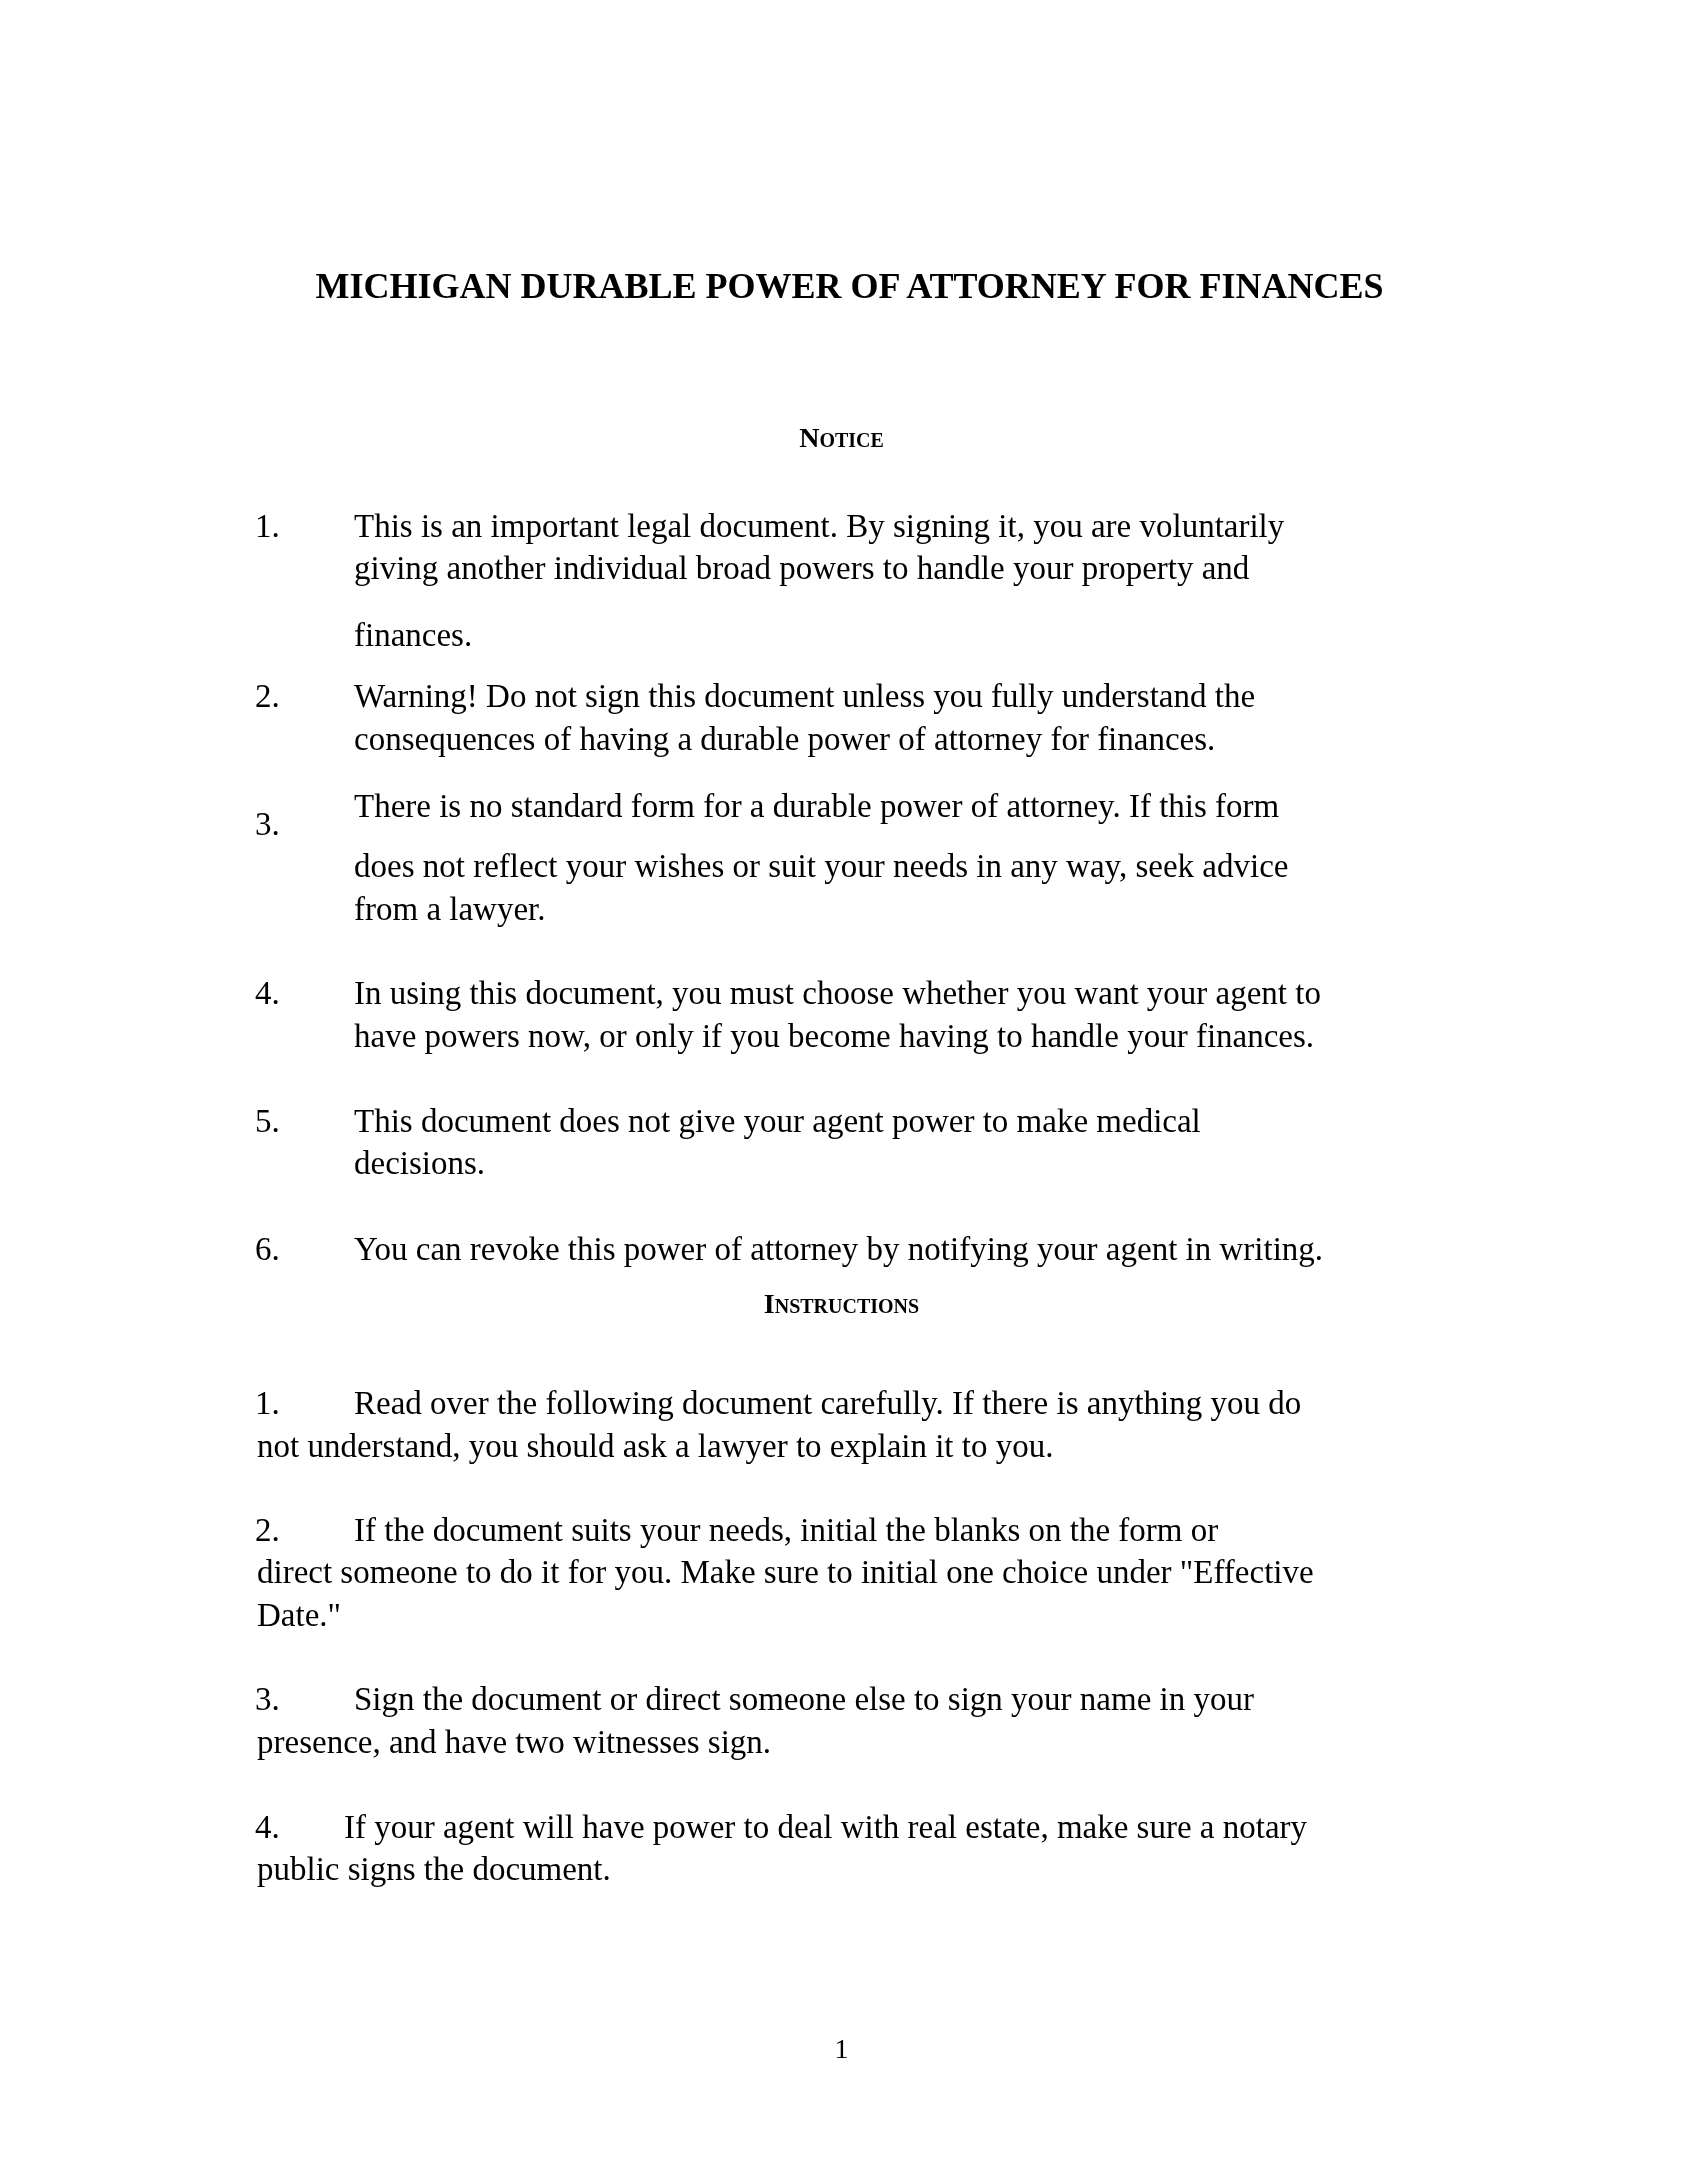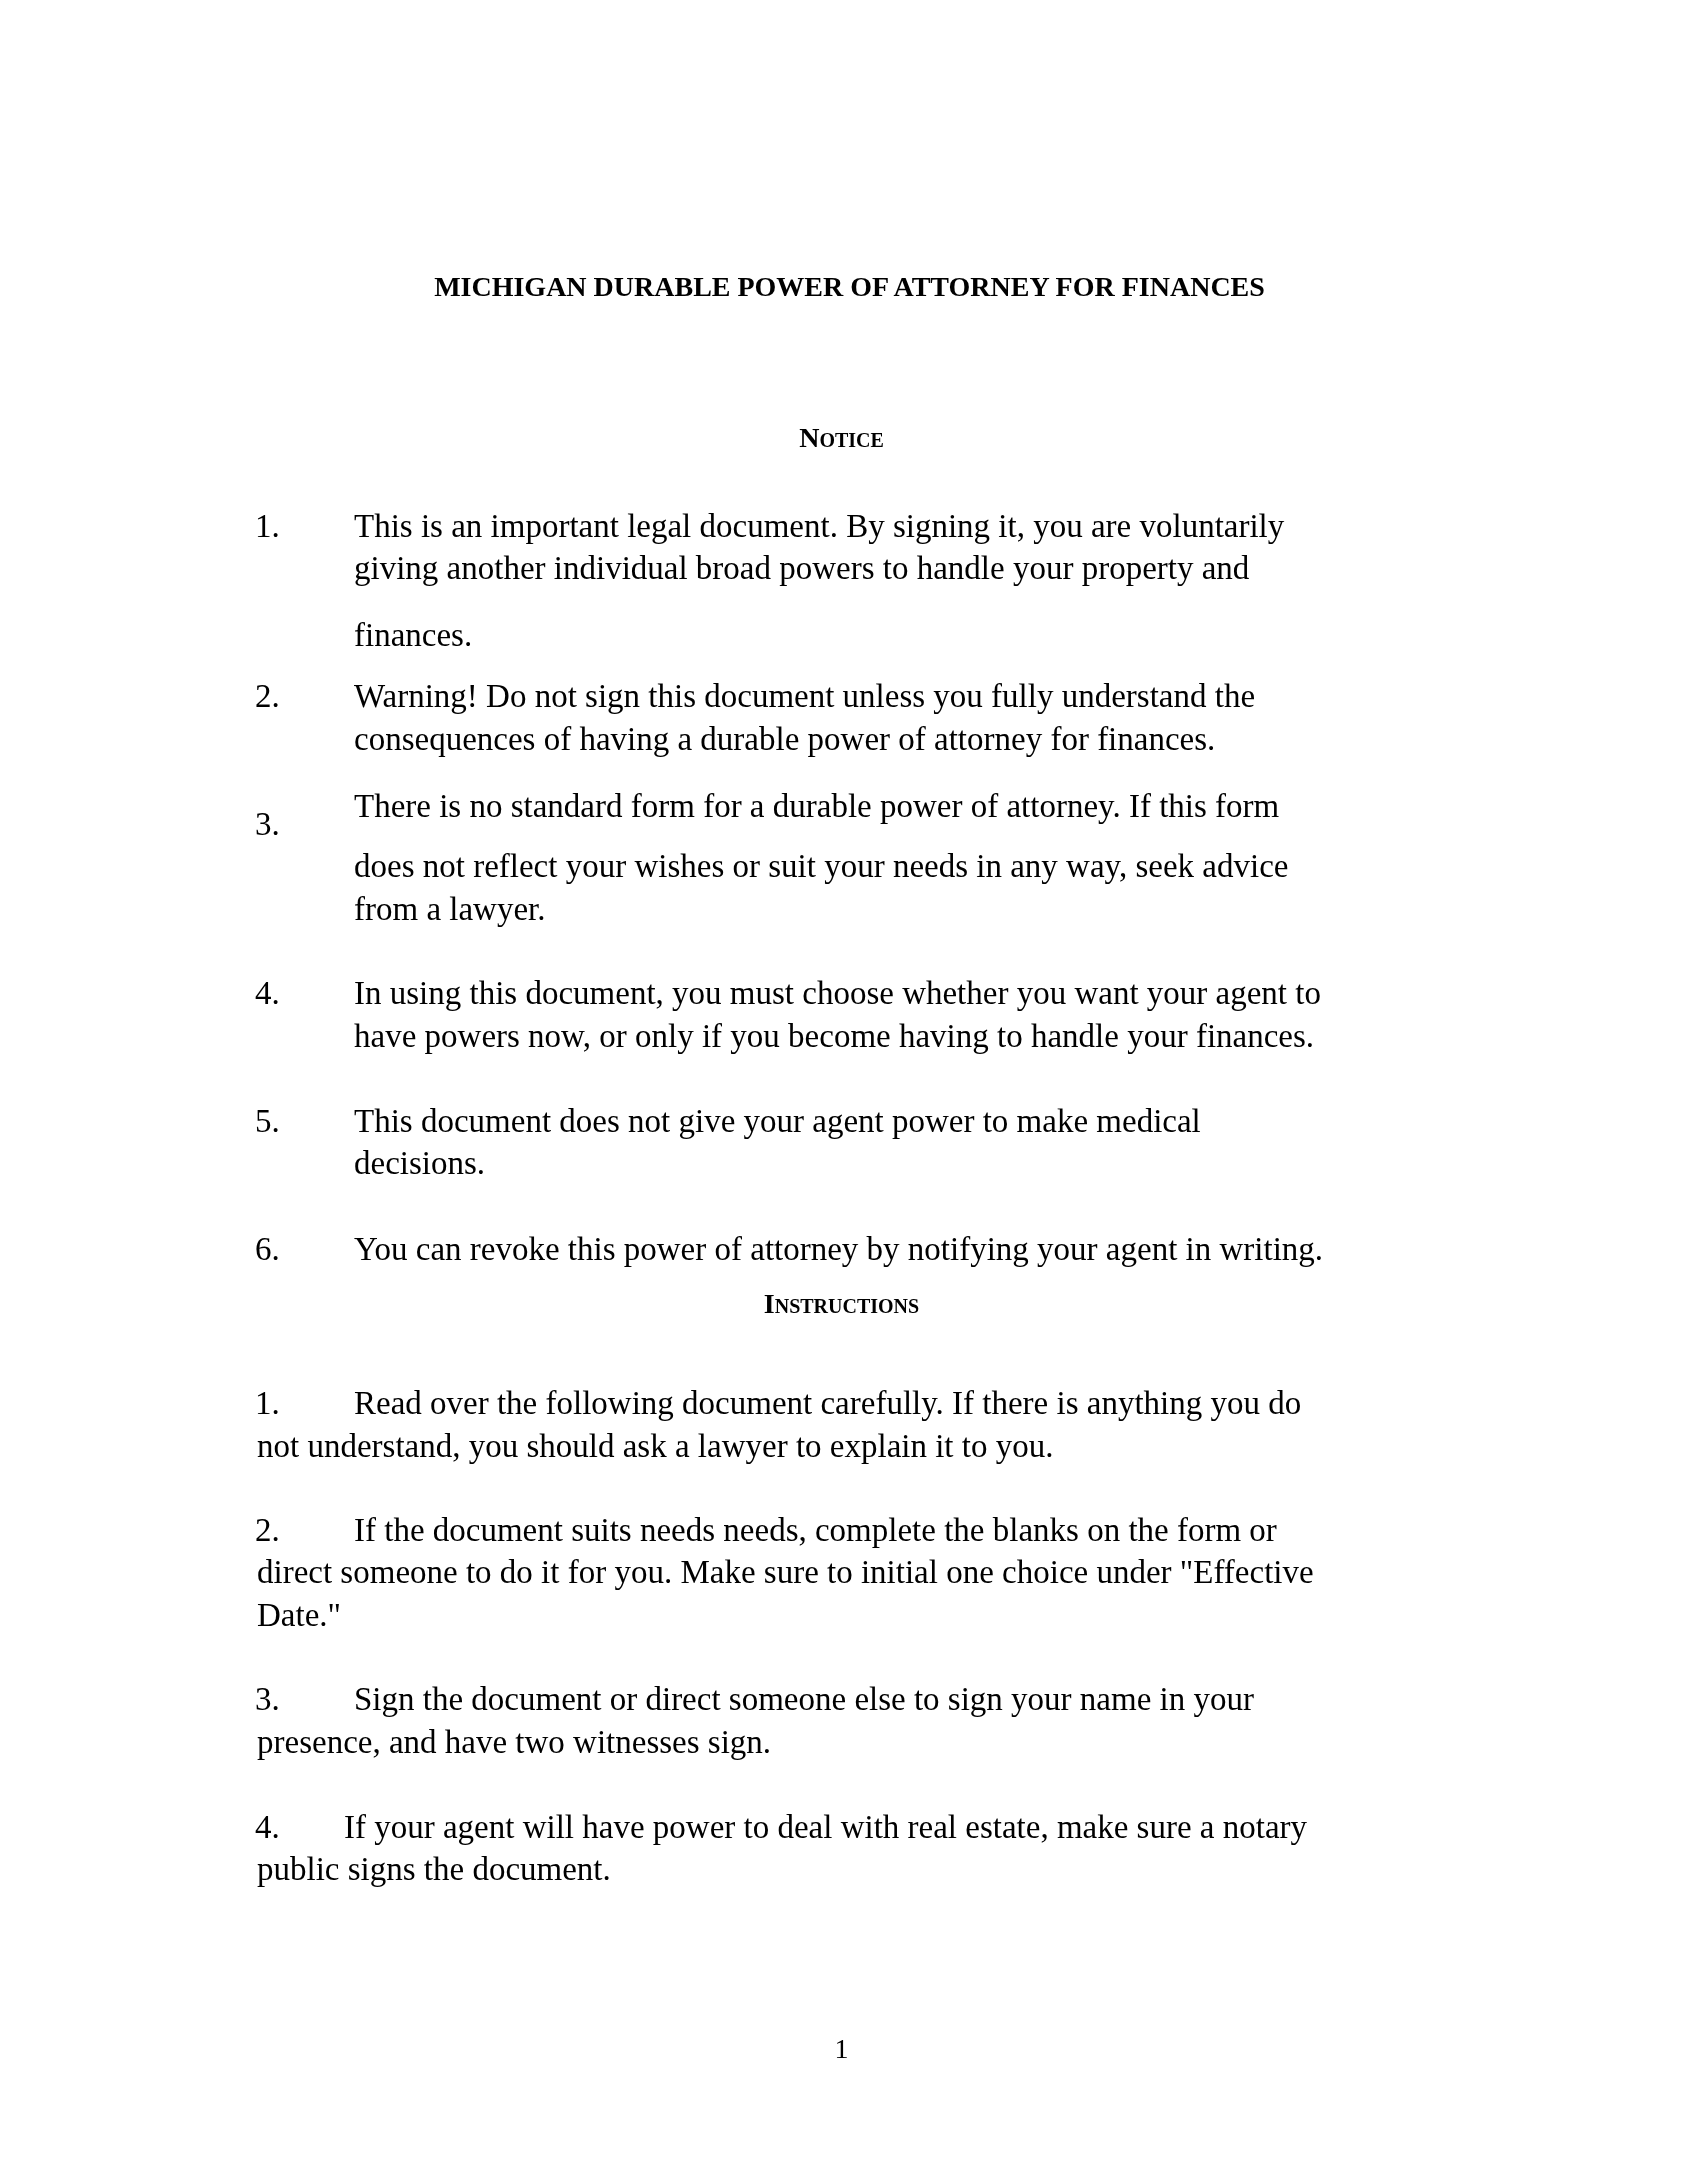--- a/index.html
+++ b/index.html
@@ -1,20 +1,20 @@
 <!DOCTYPE html>
 <html><head>
 <meta charset="utf-8">
 <style>
   html, body { margin: 0; padding: 0; background: #ffffff; }
   body { width: 1683px; height: 2178px; position: relative; overflow: hidden;
          font-family: "Liberation Serif", "DejaVu Serif", serif; color: #000; }
   .abs { position: absolute; white-space: nowrap; }
   .title { left: 0; width: 1683px; text-align: center; top: 261px;
-           font-size: 28px; font-weight: bold; line-height: 51px; padding-left: 16px; box-sizing: border-box; }
+           font-size: 36px; font-weight: bold; line-height: 51px; padding-left: 16px; box-sizing: border-box; }
   .heading { left: 0; width: 1683px; text-align: center; padding-left: 0px; box-sizing: border-box;
              font-size: 28px; font-weight: bold; font-variant: small-caps; line-height: 44px; }
   .num { font-size: 33px; line-height: 43px; }
   .line { font-size: 33px; line-height: 43px; }
   .pagenum { left: 0; width: 1683px; text-align: center; font-size: 28px; line-height: 34px; }
 </style>
 </head>
 <body>
 
 <div id="page">
@@ -57,21 +57,21 @@
 
   <div class="abs heading" style="top:1282px">Instructions</div>
   <div id="instr-list">
       <div>
         <div class="abs num" style="left: 255px; top: 1382px;">1.</div>
         <div class="abs line" style="left: 354px; top: 1382px;">Read over the following document carefully.  If there is anything you do</div>
         <div class="abs line" style="left: 257px; top: 1425px;">not understand, you should ask a lawyer to explain it to you.</div>
       </div>
       <div>
         <div class="abs num" style="left: 255px; top: 1509px;">2.</div>
-        <div class="abs line" style="left: 354px; top: 1509px;">If the document suits needs needs, complete the blanks on the form or</div>
+        <div class="abs line" style="left: 354px; top: 1509px;">If the document suits your needs, initial the blanks on the form or</div>
         <div class="abs line" style="left: 257px; top: 1551px;">direct someone to do it for you.  Make sure to initial one choice under "Effective</div>
         <div class="abs line" style="left: 257px; top: 1594px;">Date."</div>
       </div>
       <div>
         <div class="abs num" style="left: 255px; top: 1678px;">3.</div>
         <div class="abs line" style="left: 354px; top: 1678px;">Sign the document or direct someone else to sign your name in your</div>
         <div class="abs line" style="left: 257px; top: 1721px;">presence, and have two witnesses sign.</div>
       </div>
       <div>
         <div class="abs num" style="left: 255px; top: 1806px;">4.</div>

